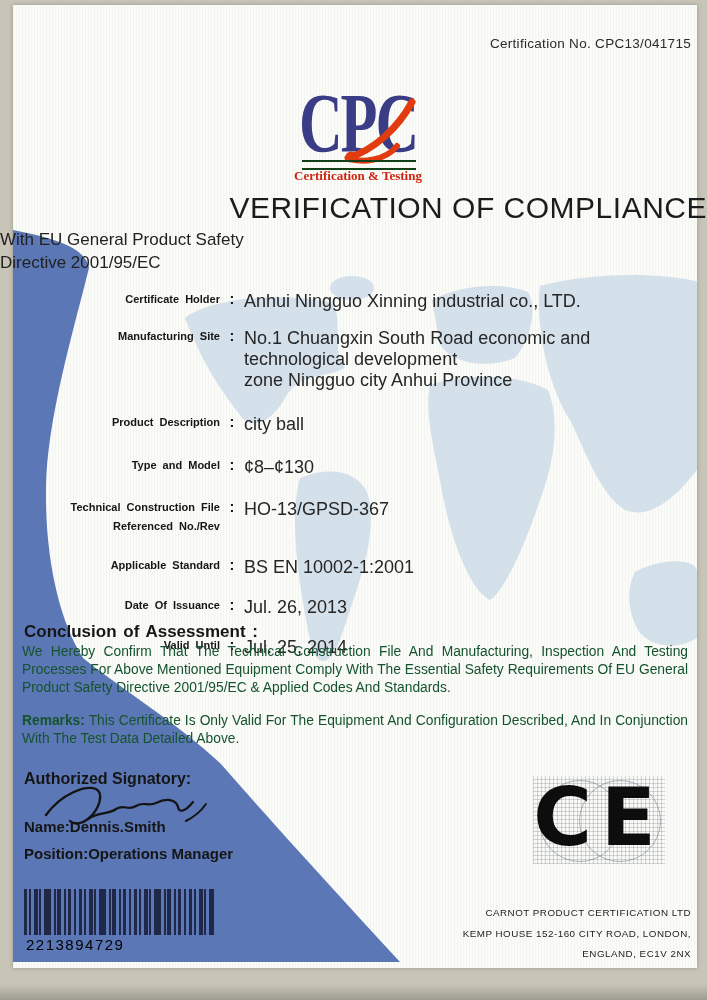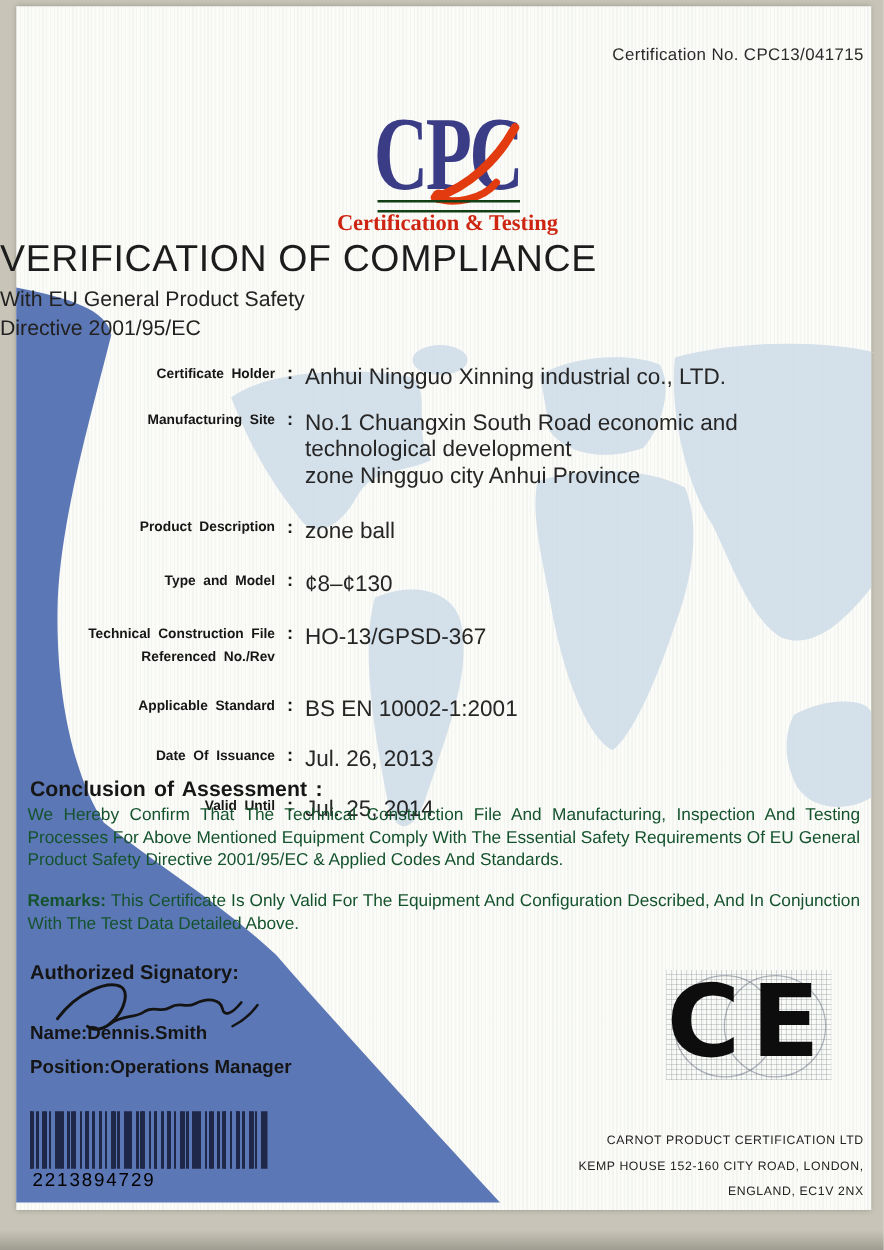--- a/index.html
+++ b/index.html
@@ -17,23 +17,23 @@
   .certno{position:absolute;top:36px;right:16px;font-size:13.5px;color:#2b2b2b;letter-spacing:.3px;}
 
   
   .logo-text{position:absolute;left:238px;top:82px;width:240px;text-align:center;
         font-family:"Liberation Serif",serif;font-weight:700;font-size:84px;line-height:84px;
         color:#3b3c86;letter-spacing:-3px;transform:scaleX(.72);transform-origin:center;}
   .logo-swoosh{position:absolute;left:334px;top:96px;width:86px;height:72px;}
   .logo-rule{position:absolute;left:302px;top:160px;width:114px;height:6px;
         border-top:2px solid #123f16;border-bottom:2px solid #123f16;}
   .logo-tagline{position:absolute;left:258px;top:168px;width:200px;text-align:center;
-        font-family:"Liberation Serif",serif;font-weight:700;font-size:18px;color:#cd2511;}
+        font-family:"Liberation Serif",serif;font-weight:700;font-size:13px;color:#cd2511;}
 
-  .title{position:absolute;left:0;top:191px;width:707px;text-align:left;margin:0;
+  .title{position:absolute;left:0;top:191px;width:707px;text-align:right;margin:0;
         font-size:30px;font-weight:400;color:#1c1c1c;letter-spacing:.5px;}
   .subtitle{position:absolute;left:0;top:228px;width:707px;text-align:left;
         font-size:17px;color:#222;line-height:23px;}
 
   
   .fields{position:absolute;left:20px;top:290px;width:668px;}
   .row{display:flex;align-items:flex-start;line-height:17px;}
   .row .lbl{width:200px;text-align:right;font-weight:700;font-size:11px;color:#161616;
         word-spacing:3px;white-space:pre-line;line-height:19px;}
   .row .col{width:24px;text-align:center;font-weight:700;font-size:14.6px;color:#161616;line-height:19px;}
@@ -118,21 +118,21 @@
     </div>
     <div class="row mb2">
       <div class="lbl">Manufacturing Site</div>
       <div class="col">:</div>
       <div class="val">No.1 Chuangxin South Road  economic and technological development
 zone  Ningguo city Anhui Province</div>
     </div>
     <div class="row mb3">
       <div class="lbl">Product Description</div>
       <div class="col">:</div>
-      <div class="val">zone ball</div>
+      <div class="val">city ball</div>
     </div>
     <div class="row mb4">
       <div class="lbl">Type and Model</div>
       <div class="col">:</div>
       <div class="val">¢8–¢130</div>
     </div>
     <div class="row mb5">
       <div class="lbl">Technical Construction File
 Referenced No./Rev</div>
       <div class="col">:</div>

